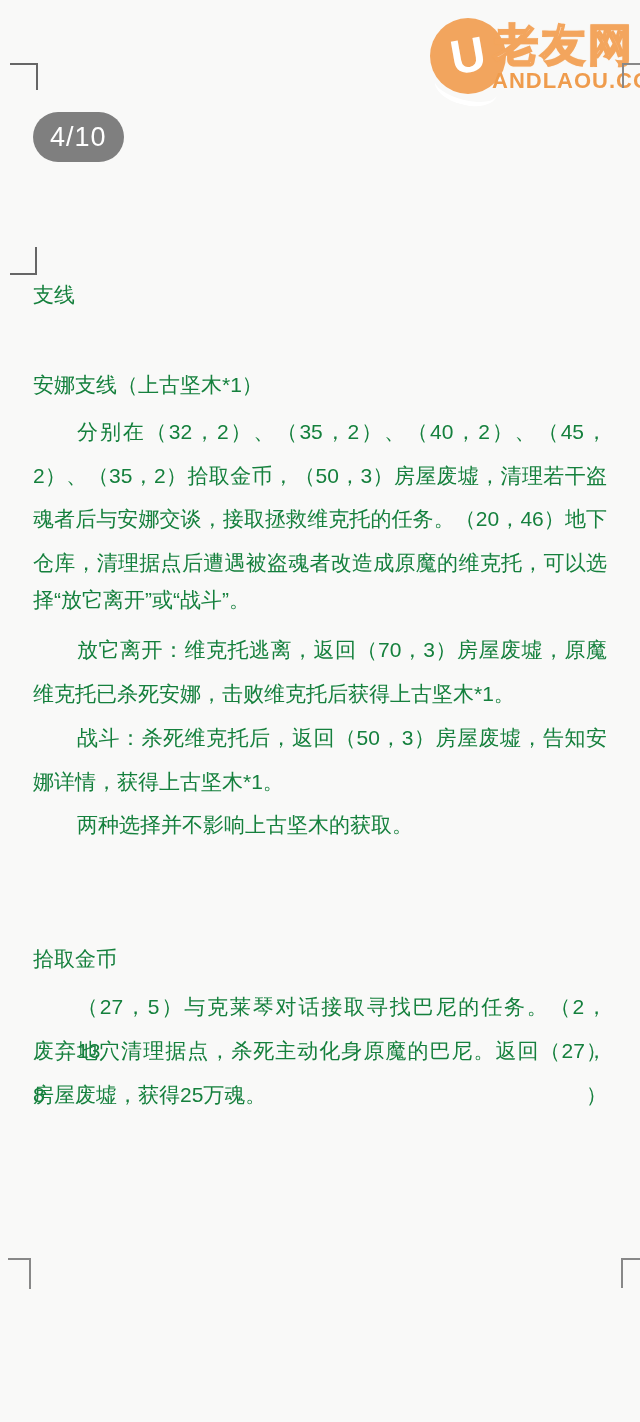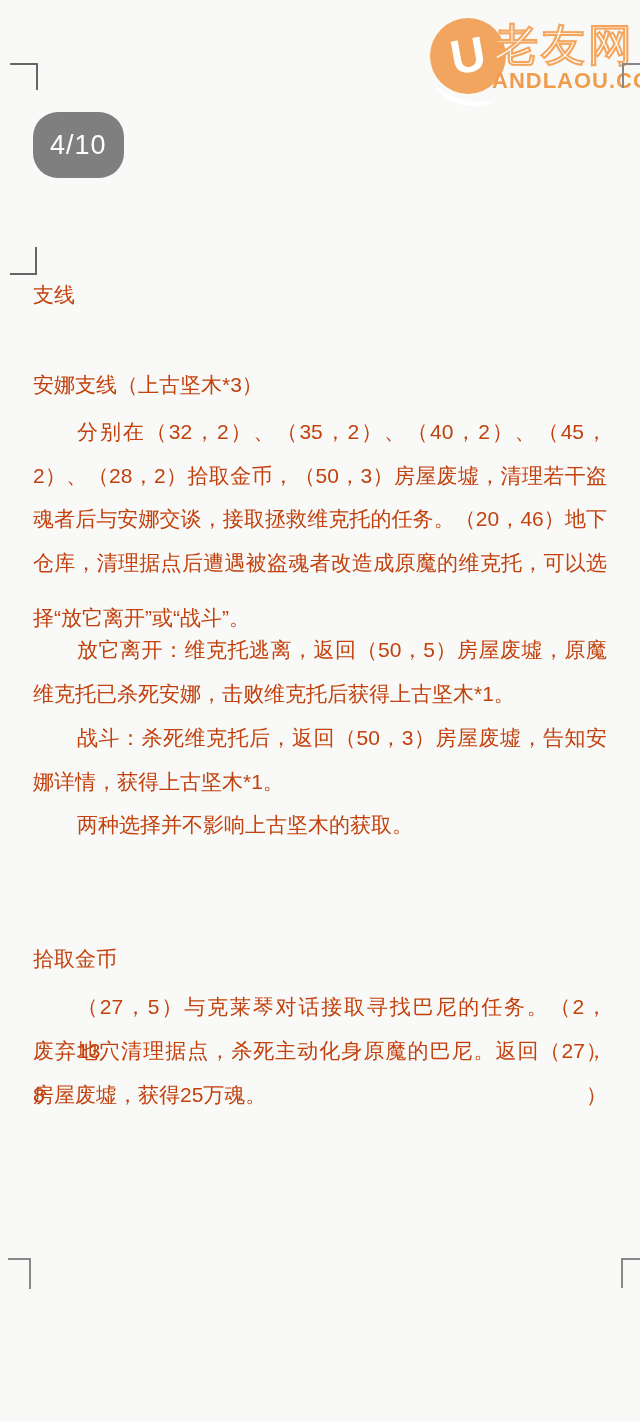--- a/index.html
+++ b/index.html
@@ -19,47 +19,47 @@
     color:#ffffff;font-size:48px;font-weight:bold;text-align:center;
     line-height:64px;transform:rotate(-10deg);
   }
   .wm-swoosh{
     position:absolute;left:4px;top:52px;width:64px;height:30px;
     border-bottom:5px solid #ffffff;border-radius:50%;
     transform:rotate(14deg);
   }
   .wm-cn{
     position:absolute;left:66px;top:10px;width:146px;
-    font-size:44px;font-weight:normal;letter-spacing:3px;white-space:nowrap;
+    font-size:44px;font-weight:bold;letter-spacing:3px;white-space:nowrap;
     color:#ffffff;
     -webkit-text-stroke:2px #f3a55d;
     text-shadow:0 0 1px #f3a55d,0 0 1px #f3a55d,0 0 2px #f3a55d;
   }
   .wm-domain{
     position:absolute;left:64px;top:62px;width:148px;
     font-size:22px;font-weight:bold;letter-spacing:1px;white-space:nowrap;
     color:#ef9c4d;
   }
   
   .badge{
     position:absolute;left:33px;top:112px;height:50px;
-    padding:8px 17px;border-radius:25px;background:#7f7f7f;
+    padding:0 17px;border-radius:25px;background:#7f7f7f;
     color:#ffffff;font-size:27px;line-height:50px;letter-spacing:1px;
   }
   
   .mark{position:absolute;}
   .m-tl{left:10px;top:63px;width:26px;height:25px;border-top:2px solid #666;border-right:2px solid #666;}
   .m-tr{left:622px;top:63px;width:18px;height:23px;border-top:2px solid #888;border-left:2px solid #888;}
   .m-ml{left:10px;top:247px;width:25px;height:26px;border-bottom:2px solid #666;border-right:2px solid #666;}
   .m-bl{left:8px;top:1258px;width:21px;height:29px;border-top:2px solid #888;border-right:2px solid #888;}
   .m-br{left:621px;top:1258px;width:19px;height:28px;border-top:2px solid #888;border-left:2px solid #888;}
   
   .ln{
     position:absolute;left:33px;right:33px;height:44px;line-height:44px;
-    font-size:21px;color:#c2410c;white-space:nowrap;
+    font-size:21px;color:#15803d;white-space:nowrap;
   }
   .ind{padding-left:44px;}
   .fill{white-space:normal;text-align:justify;text-align-last:justify;}
 </style>
 </head>
 <body>
 
 <div class="wm">
   <div class="wm-circle">
     <div class="wm-u">U</div>
@@ -72,27 +72,27 @@
 <div class="badge">4/10</div>
 
 <div class="mark m-tl"></div>
 <div class="mark m-tr"></div>
 <div class="mark m-ml"></div>
 <div class="mark m-bl"></div>
 <div class="mark m-br"></div>
 
 <div class="ln" style="top:273px">支线</div>
 
-<div class="ln" style="top:363px">安娜支线（上古坚木*3）</div>
+<div class="ln" style="top:363px">安娜支线（上古坚木*1）</div>
 <div class="ln ind fill" style="top:410px">分别在（32，2）、（35，2）、（40，2）、（45，</div>
-<div class="ln fill" style="top:454px">2）、（28，2）拾取金币，（50，3）房屋废墟，清理若干盗</div>
+<div class="ln fill" style="top:454px">2）、（35，2）拾取金币，（50，3）房屋废墟，清理若干盗</div>
 <div class="ln fill" style="top:497px">魂者后与安娜交谈，接取拯救维克托的任务。（20，46）地下</div>
 <div class="ln fill" style="top:541px">仓库，清理据点后遭遇被盗魂者改造成原魔的维克托，可以选</div>
-<div class="ln" style="top:596px">择“放它离开”或“战斗”。</div>
-<div class="ln ind fill" style="top:628px">放它离开：维克托逃离，返回（50，5）房屋废墟，原魔</div>
+<div class="ln" style="top:578px">择“放它离开”或“战斗”。</div>
+<div class="ln ind fill" style="top:628px">放它离开：维克托逃离，返回（70，3）房屋废墟，原魔</div>
 <div class="ln" style="top:672px">维克托已杀死安娜，击败维克托后获得上古坚木*1。</div>
 <div class="ln ind fill" style="top:716px">战斗：杀死维克托后，返回（50，3）房屋废墟，告知安</div>
 <div class="ln" style="top:760px">娜详情，获得上古坚木*1。</div>
 <div class="ln ind" style="top:803px">两种选择并不影响上古坚木的获取。</div>
 
 <div class="ln" style="top:937px">拾取金币</div>
 <div class="ln ind fill" style="top:985px">（27，5）与克莱琴对话接取寻找巴尼的任务。（2，13）</div>
 <div class="ln fill" style="top:1029px">废弃地穴清理据点，杀死主动化身原魔的巴尼。返回（27，8）</div>
 <div class="ln" style="top:1073px">房屋废墟，获得25万魂。</div>
 

